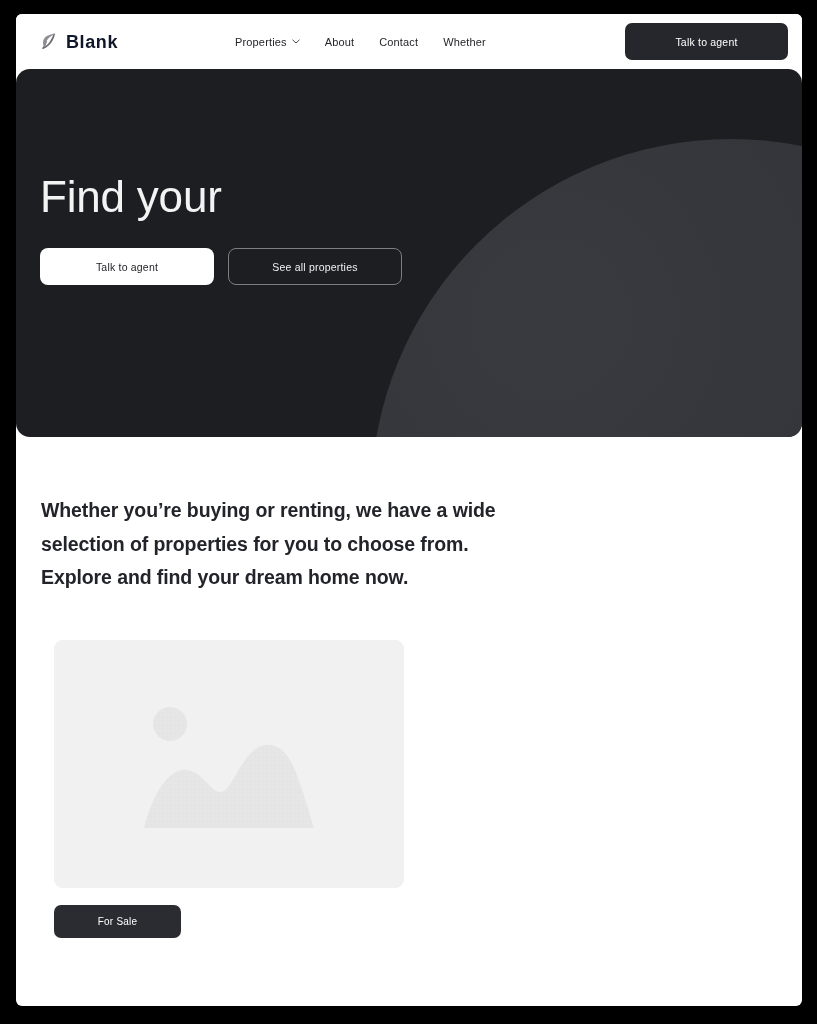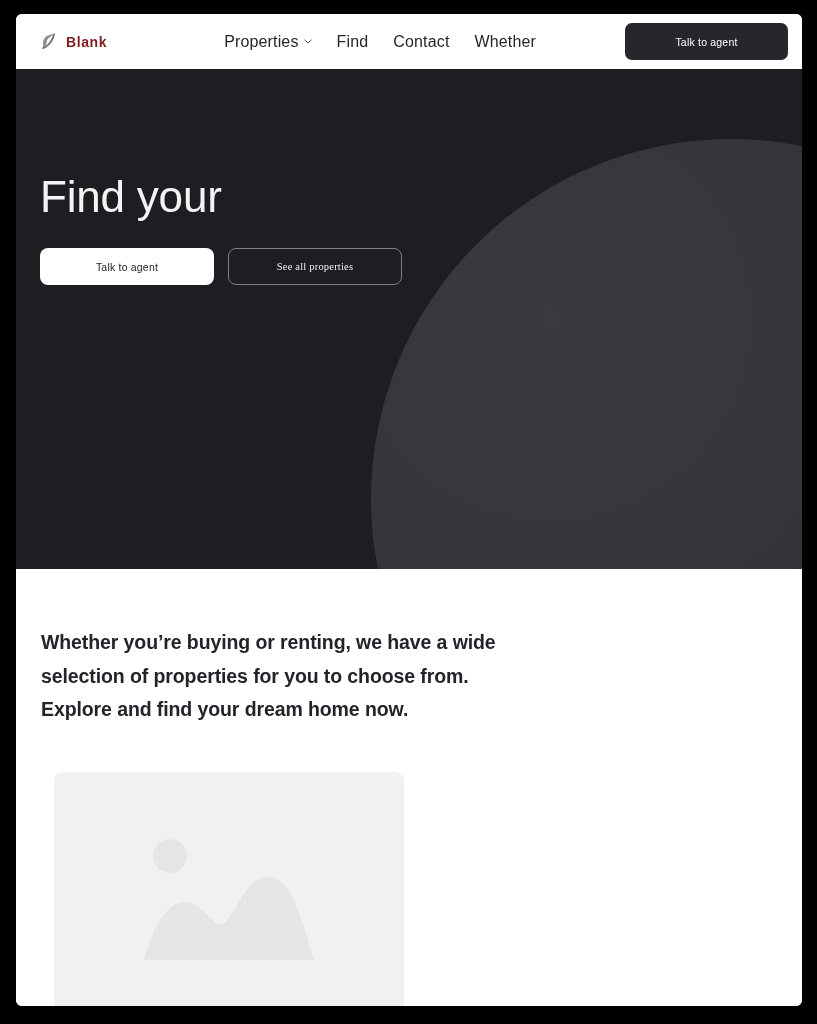--- a/index.html
+++ b/index.html
@@ -47,35 +47,35 @@
     align-items: center;
     gap: 7px;
   }
   .brand-mark {
     width: 21px;
     height: 21px;
     display: block;
     flex: none;
   }
   .brand-name {
-    font-size: 14px;
+    font-size: 18px;
     font-weight: bold;
     letter-spacing: 0.6px;
-    color: #7f1d1d;
+    color: #0f172a;
     line-height: 1;
   }
 
   .nav-links {
     display: flex;
     align-items: center;
     gap: 25px;
     margin-left: 117px;
   }
   .nav-link {
-    font-size: 16px;
+    font-size: 11px;
     color: #25262b;
     letter-spacing: 0.15px;
     display: flex;
     align-items: center;
     gap: 5px;
     white-space: nowrap;
     cursor: pointer;
   }
   .chev {
     width: 8px;
@@ -93,23 +93,24 @@
     border-radius: 7px;
     width: 163px;
     height: 37px;
     cursor: pointer;
     font-family: "Liberation Sans", sans-serif;
   }
 
   
   .hero {
     position: relative;
-    height: 500px;
+    height: 368px;
     background: #1d1e22;
     overflow: hidden;
+    border-radius: 14px;
   }
   .hero-arc {
     position: absolute;
     left: 355px;
     top: 70px;
     width: 720px;
     height: 720px;
     border-radius: 50%;
     background: radial-gradient(circle at 25% 25%, #3a3c42 0%, #35363c 45%, #2e2f35 100%);
     opacity: 0.95;
@@ -156,21 +157,21 @@
   .btn-outline {
     width: 174px;
     height: 37px;
     border-radius: 8px;
     background: transparent;
     color: #f0f0f1;
     border: 1px solid #7c7e86;
     font-size: 10.5px;
     letter-spacing: 0.2px;
     cursor: pointer;
-    font-family: Liberation Serif, serif;
+    font-family: Liberation Sans, sans-serif;
   }
 
   
   .content {
     background: #ffffff;
     padding: 57px 38px 0 25px;
   }
   .lede {
     font-size: 19.5px;
     font-weight: 700;
@@ -227,21 +228,21 @@
       </div>
 
       <nav class="nav-links">
         <span class="nav-link">
           <span>Properties</span>
           <svg class="chev" viewBox="0 0 10 6">
             <path d="M1 1.2 L5 4.8 L9 1.2" fill="none" stroke="#35363b" stroke-width="1.1" stroke-linecap="round" stroke-linejoin="round"></path>
           </svg>
         </span>
         <span class="nav-link">
-          <span>Find</span>
+          <span>About</span>
         </span>
         <span class="nav-link">
           <span>Contact</span>
         </span>
         <span class="nav-link">
           <span>Whether</span>
         </span>
       </nav>
 
       <button class="nav-cta">Talk to agent</button>

